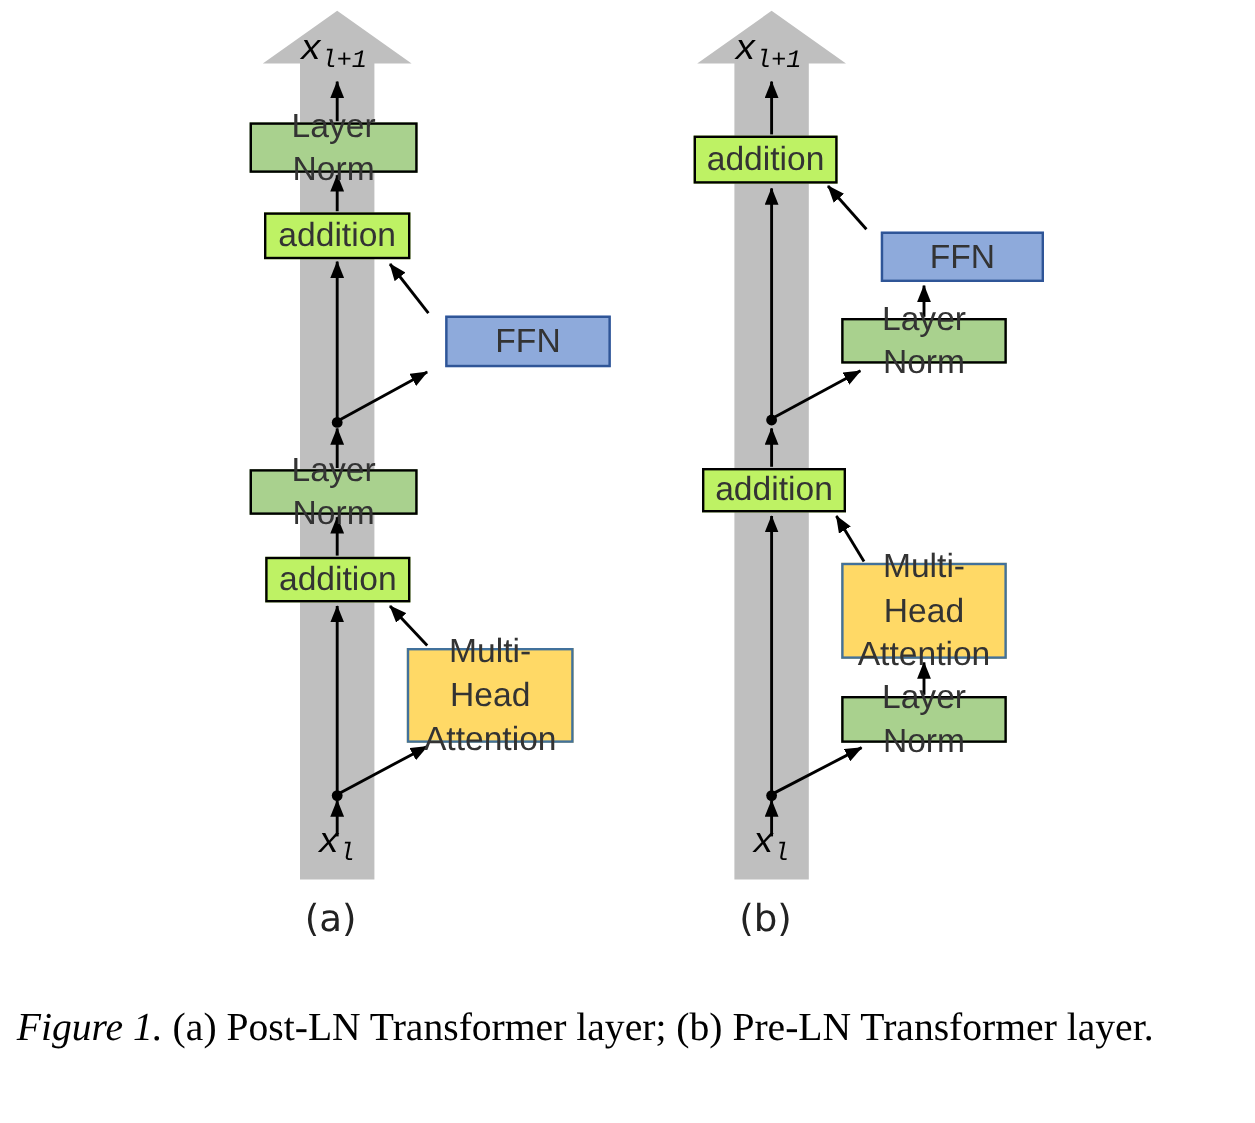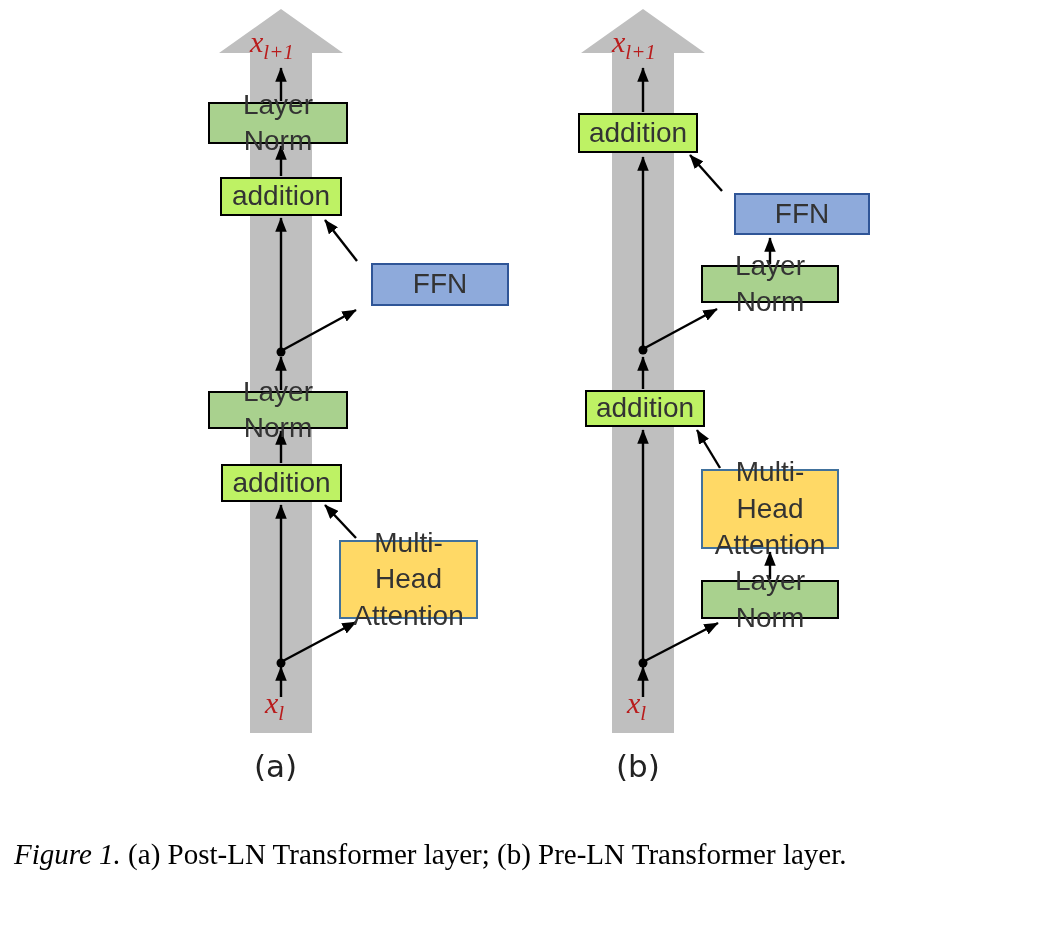--- a/index.html
+++ b/index.html
@@ -13,33 +13,33 @@
     position:absolute; box-sizing:border-box;
     display:flex; align-items:center; justify-content:center; text-align:center;
     font-size:28px; line-height:1.3; color:var(--box-text, #333);
   }
   .box.white  { background:#bef264; border:2.5px solid var(--box-border,#000); }
   .box.green  { background:var(--green-fill,#A9D18E); border:2.5px solid var(--box-border,#000); }
   .box.blue   { background:var(--blue-fill,#8EAADB);  border:2px solid var(--blue-border,#2F5597);margin-left:32px; }
   .box.yellow { background:var(--yellow-fill,#FFD966); border:2px solid var(--yellow-border,#41719C); }
 
   .math-label {
-    position:absolute; font-family:Liberation Serif, serif; font-style:italic;
-    font-size:30px; color:#b91c1c; white-space:nowrap;
+    position:absolute; font-family:Liberation Mono, monospace; font-style:italic;
+    font-size:30px; color:#000000; white-space:nowrap;
   }
   .math-label sub { font-size:21px; line-height:0; }
 
   .sub-label {
     position:absolute; font-size:31px; color:#222222;
     font-family:"DejaVu Sans", sans-serif;
   }
 
   .caption {
     position:absolute; left:14px; top:834px; width:1000px;
-    font-family:"Liberation Serif", serif; font-size:29px; line-height:1.42;
+    font-family:"Liberation Serif", serif; font-size:33px; line-height:1.42;
     color:#000000;
   }
   .caption em { font-style:italic; }
 </style>
 </head>
 <body>
 
 <div class="stage">
 
   <svg class="wires" width="1046" height="820" viewBox="0 0 1046 820">

